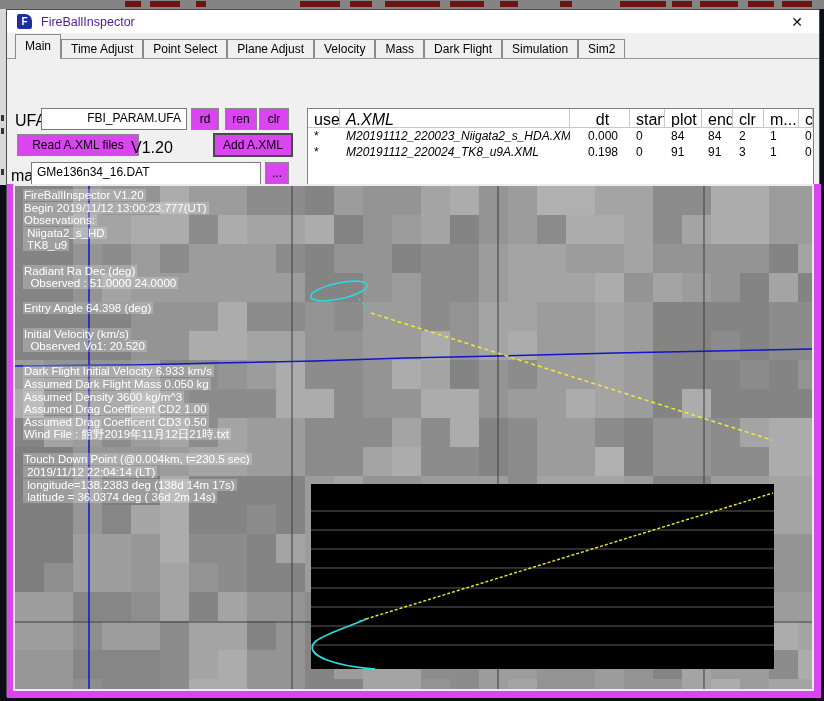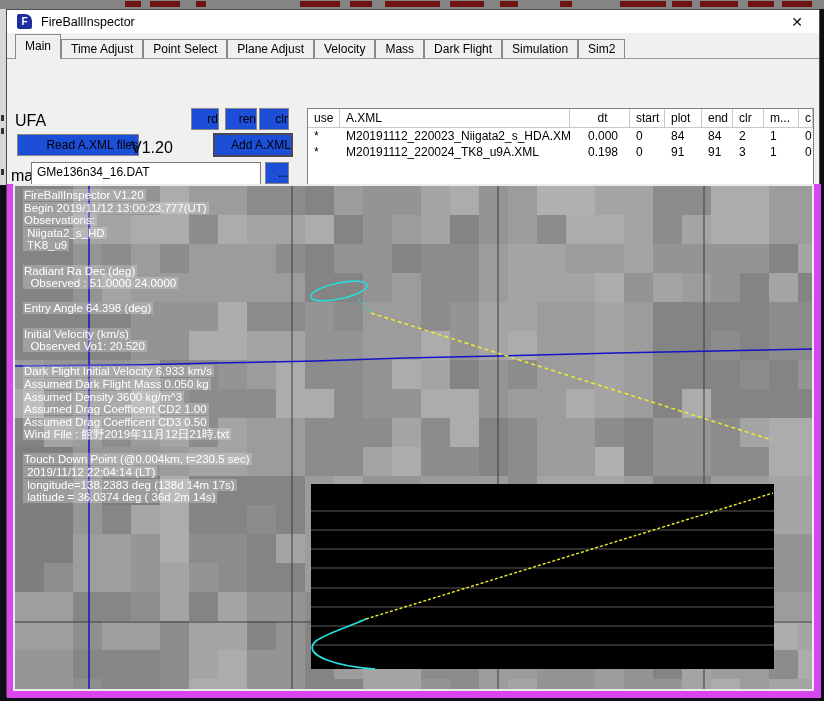--- a/index.html
+++ b/index.html
@@ -10,47 +10,47 @@
   
   .top-strip { position:absolute; left:0; top:0; width:824px; height:9px; background:#848484; }
   .red-mark { position:absolute; top:1px; height:6px; background:#6e1412; }
   .left-sliver { position:absolute; left:0; top:9px; width:6px; height:176px; background:#d8d8d8; }
   .sliver-mark { position:absolute; left:1px; width:3px; height:6px; background:#333; }
 
   
   .window { position:absolute; left:6px; top:9px; width:814px; height:688px; background:#f0f0f0; border:1px solid #4d4d4d; }
   .titlebar { position:absolute; left:0; top:0; width:100%; height:23px; background:#ffffff; }
   .app-icon { position:absolute; left:10px; top:4px; width:15px; height:15px; background:#1d2f9e; border-radius:2px 7px 2px 2px; color:#fff; font-size:10px; font-weight:bold; text-align:center; line-height:15px; }
-  .title-text { position:absolute; left:34px; top:5px; font-size:12.5px; color:#000000; }
+  .title-text { position:absolute; left:34px; top:5px; font-size:12.5px; color:#4c1d95; }
   .close-btn { position:absolute; right:12px; top:2px; width:20px; height:20px; font-size:14px; color:#111; text-align:center; line-height:20px; cursor:pointer; }
 
   .tabbar { position:absolute; left:0; top:23px; width:100%; height:26px; background:#f0f0f0; padding-left:8px; display:flex; align-items:flex-end; }
   .tab { border:1px solid #8a8a8a; border-bottom:none; background:#f0f0f0; height:20px; padding:2px 9px 0 9px; font-size:12px; color:#000; margin-right:0; position:relative; }
   .tab.active { height:25px; padding-top:4px; z-index:3; background:#f0f0f0; box-shadow:0 1px 0 #f0f0f0; }
   .tabline { position:absolute; left:0; top:48px; width:100%; height:1px; background:#9a9a9a; }
 
   .content { position:absolute; left:0; top:49px; width:100%; height:125px; background:#f0f0f0; }
   .lbl { position:absolute; font-size:16px; color:#000; }
-  .btn { position:absolute; background:#1d4ed8; border:1px solid #878787; font-size:12px; color:#000; text-align:right; cursor:pointer; font-family:"Liberation Sans",sans-serif; }
+  .btn { position:absolute; background:#d946ef; border:1px solid #878787; font-size:12px; color:#000; text-align:center; cursor:pointer; font-family:"Liberation Sans",sans-serif; }
   .btn.default { border:2px solid #4a4a4a; }
   .field { position:absolute; background:#fff; border:1px solid #7a7a7a; font-size:12px; color:#000; padding:2px 5px; overflow:hidden; white-space:nowrap; }
   .field.right { text-align:right; }
   .checkbox-row { position:absolute; display:flex; align-items:center; }
   .cbx { width:13px; height:13px; background:#fff; border:1px solid #555; font-size:11px; line-height:12px; text-align:center; font-weight:bold; color:#000; cursor:pointer; }
   .cbx-label { font-size:12px; margin-left:4px; color:#000; }
   .spin-btns { position:absolute; width:17px; height:22px; }
   .spin-btns div { height:11px; background:#fdfdfd; border:1px solid #878787; font-size:6px; line-height:9px; text-align:center; color:#333; cursor:pointer; }
 
   
   .xml-table { position:absolute; left:300px; top:49px; width:507px; height:124px; background:#fff; border:1px solid #808080; overflow:hidden; }
   .t-head { display:flex; height:19px; border-bottom:1px solid #c8c8c8; background:#fff; }
-  .t-head .cell { font-size:12px; color:#000; padding:2px 0 0 6px; border-right:1px solid #c8c8c8; overflow:hidden; white-space:nowrap; }
+  .t-head .cell { font-size:16px; color:#000; padding:2px 0 0 6px; border-right:1px solid #c8c8c8; overflow:hidden; white-space:nowrap; }
   .t-row { display:flex; height:16px; }
   .t-row .cell { font-size:12px; color:#000; padding:1px 0 0 6px; overflow:hidden; white-space:nowrap; }
-  .c0{width:32px;} .c1{width:230px;} .c2{width:60px;text-align:center;} .c3{width:35px;} .c4{width:37px;} .c5{width:31px;} .c6{width:31px;} .c7{width:35px;} .c8{width:14px;}
+  .c0{width:32px;} .c1{width:230px;font-style:italic;} .c2{width:60px;text-align:center;} .c3{width:35px;} .c4{width:37px;} .c5{width:31px;} .c6{width:31px;} .c7{width:35px;} .c8{width:14px;}
   .hscroll { position:absolute; left:0; bottom:0; width:100%; height:14px; background:#f0f0f0; display:flex; align-items:center; }
   .hs-arrow { width:16px; height:14px; font-size:10px; line-height:14px; text-align:center; color:#505050; cursor:pointer; }
   .hs-thumb { position:absolute; left:16px; width:390px; height:12px; top:1px; background:#cdcdcd; cursor:pointer; }
 
   
   .map-outer { position:absolute; left:0; top:174px; width:814px; height:514px; background:#d946ef; }
   .map-frame { position:absolute; left:6px; top:0; width:801px; height:507px; border:2px solid #ececec; background:#949494; }
   .map-inner { position:absolute; left:0; top:0; width:797px; height:503px; overflow:hidden; cursor:crosshair; }
   .map-inner svg { position:absolute; left:0; top:0; }
   .overlay { position:absolute; left:8px; top:3px; font-size:11.5px; line-height:12.6px; color:#fff; white-space:pre; }
@@ -102,20 +102,21 @@
         <div class="tab">Velocity</div>
         <div class="tab">Mass</div>
         <div class="tab">Dark Flight</div>
         <div class="tab">Simulation</div>
         <div class="tab">Sim2</div>
       </div>
     <div class="tabline"></div>
 
     <div class="content">
       <div class="lbl" style="left:8px;top:53px">UFA</div>
+      <div class="field right" style="left:34px;top:49px;width:146px;height:22px">FBI_PARAM.UFA</div>
       <div class="btn" style="left:184px;top:49px;width:28px;height:22px;line-height:20px">rd</div>
       <div class="btn" style="left:218px;top:49px;width:32px;height:22px;line-height:20px">ren</div>
       <div class="btn" style="left:252px;top:49px;width:30px;height:22px;line-height:20px">clr</div>
 
       <div class="btn" style="left:10px;top:75px;width:122px;height:22px;line-height:20px">Read A.XML files</div>
       <div class="lbl" style="left:124px;top:80px">V1.20</div>
       <div class="btn default" style="left:206px;top:74px;width:80px;height:24px;line-height:20px">Add A.XML</div>
 
       <div class="lbl" style="left:4px;top:108px">map</div>
       <div class="field" style="left:24px;top:103px;width:230px;height:30px">GMe136n34_16.DAT</div>

